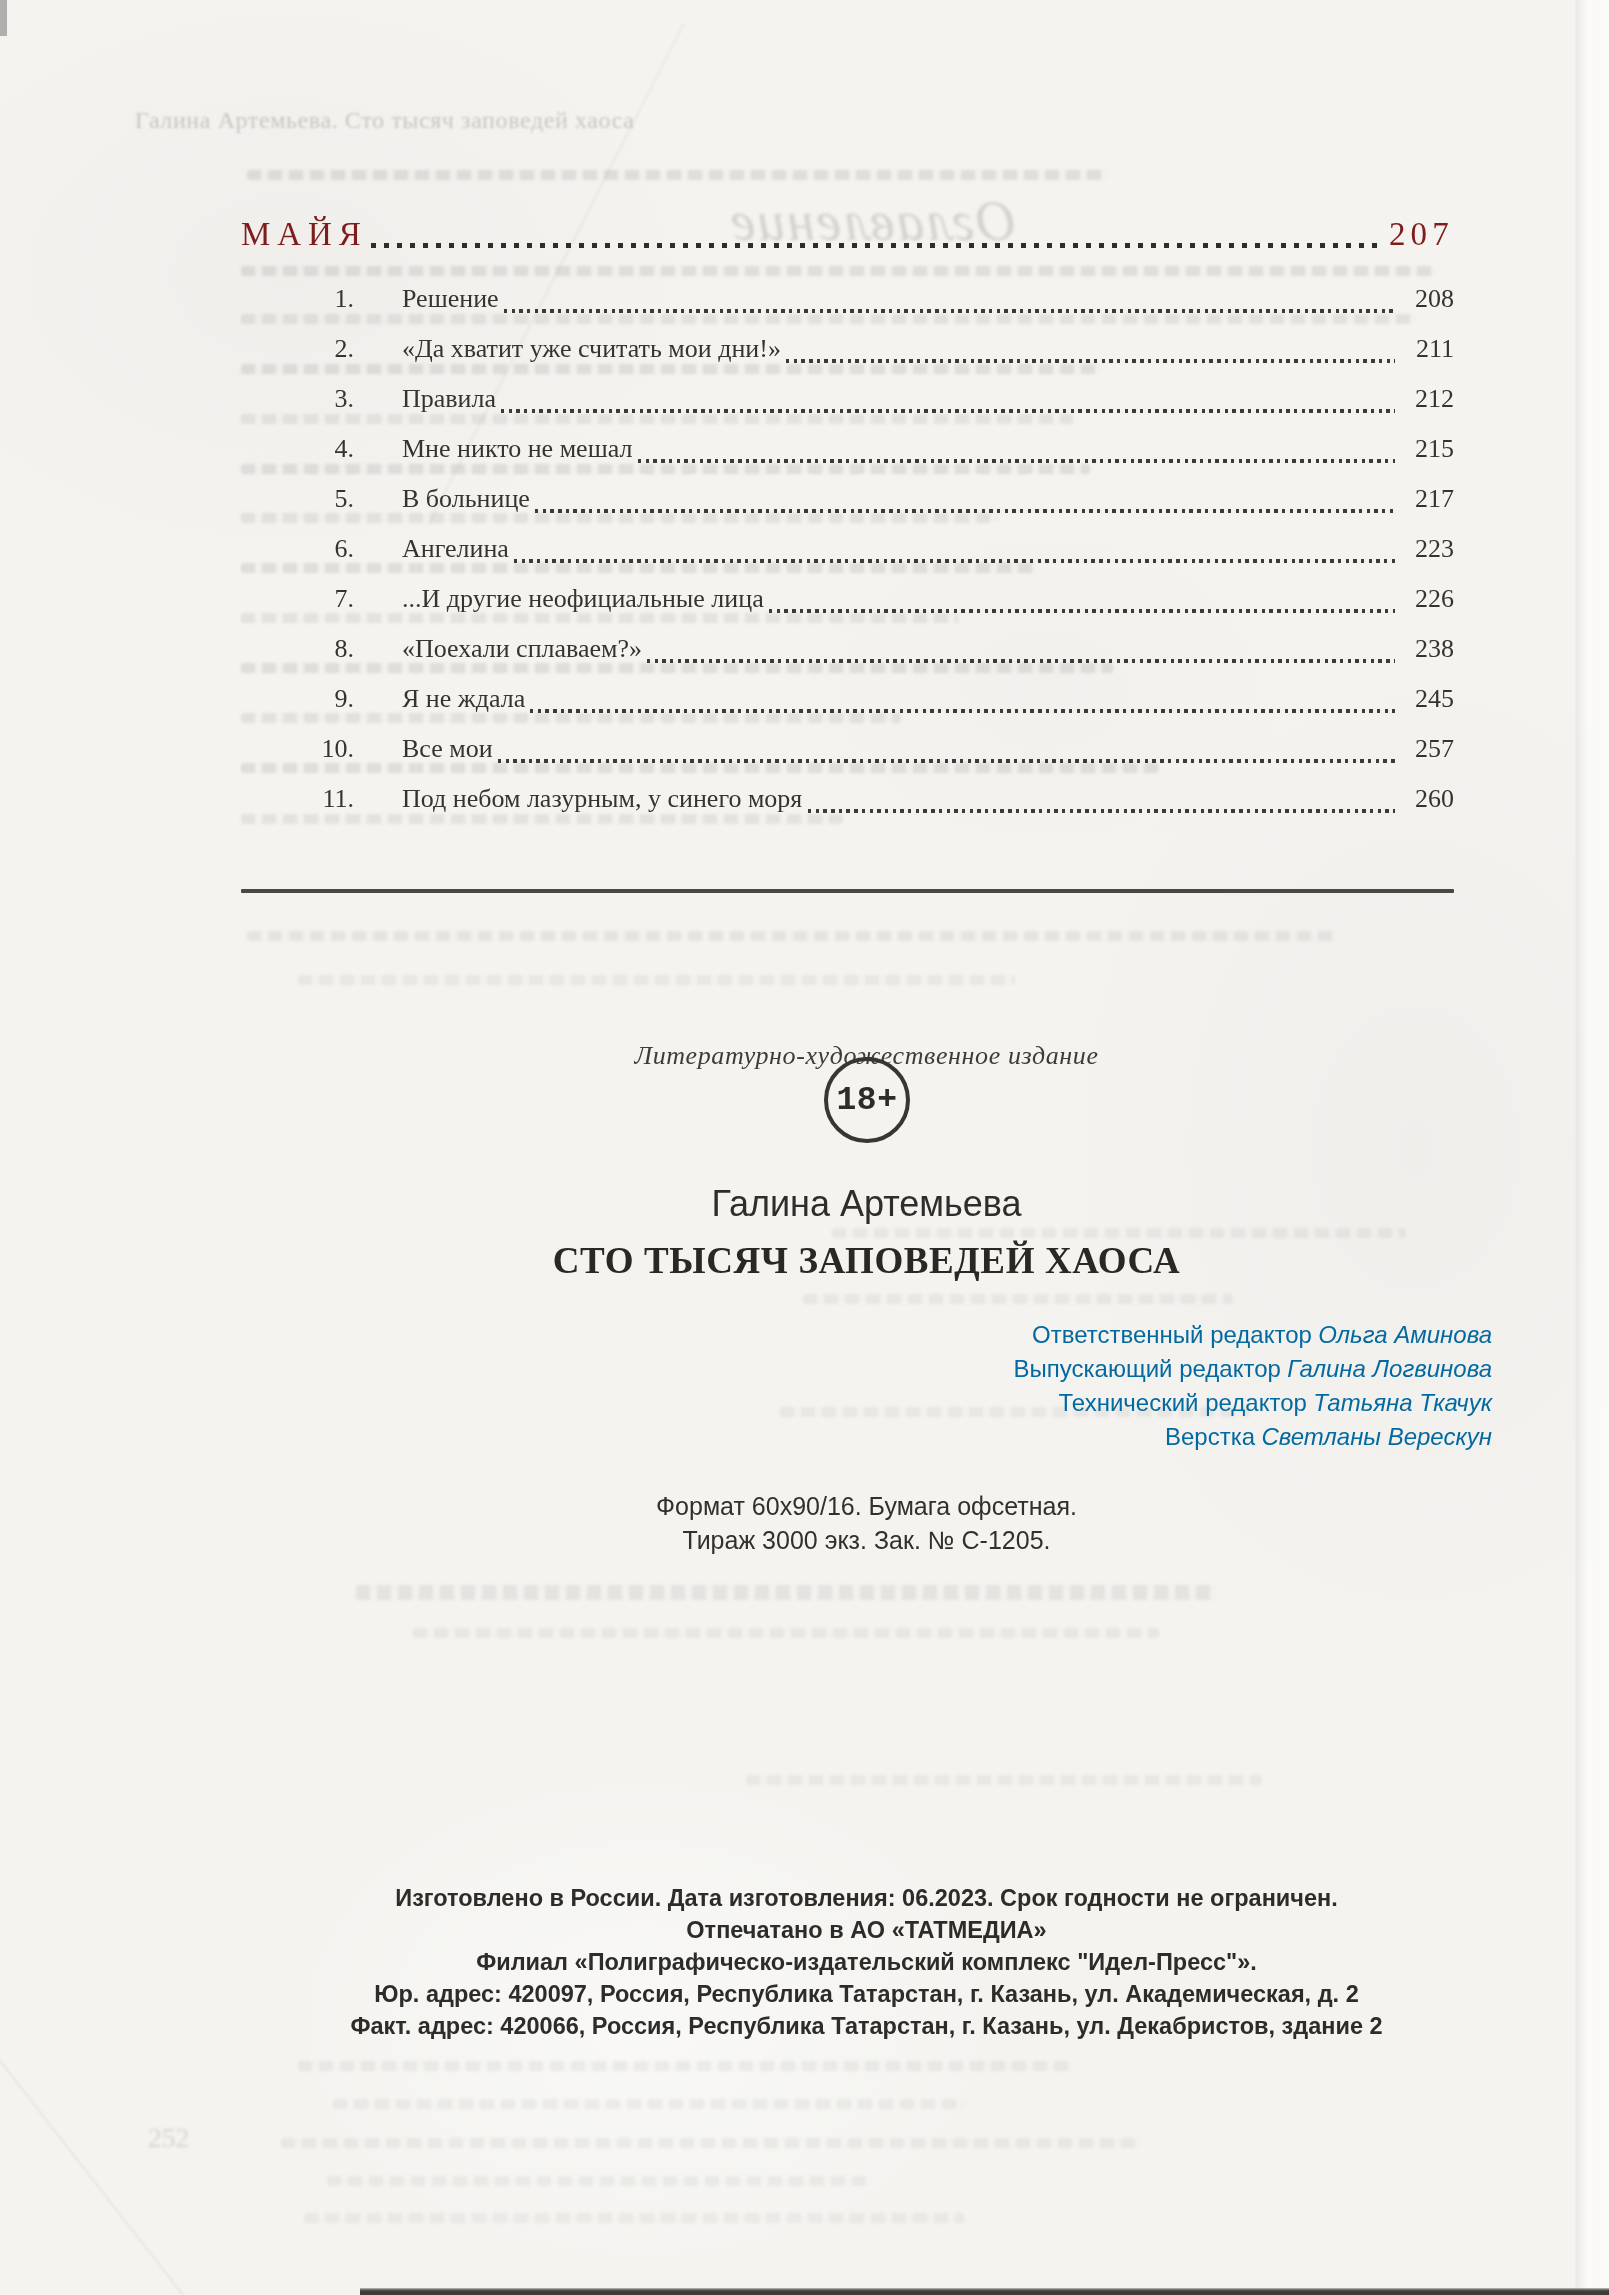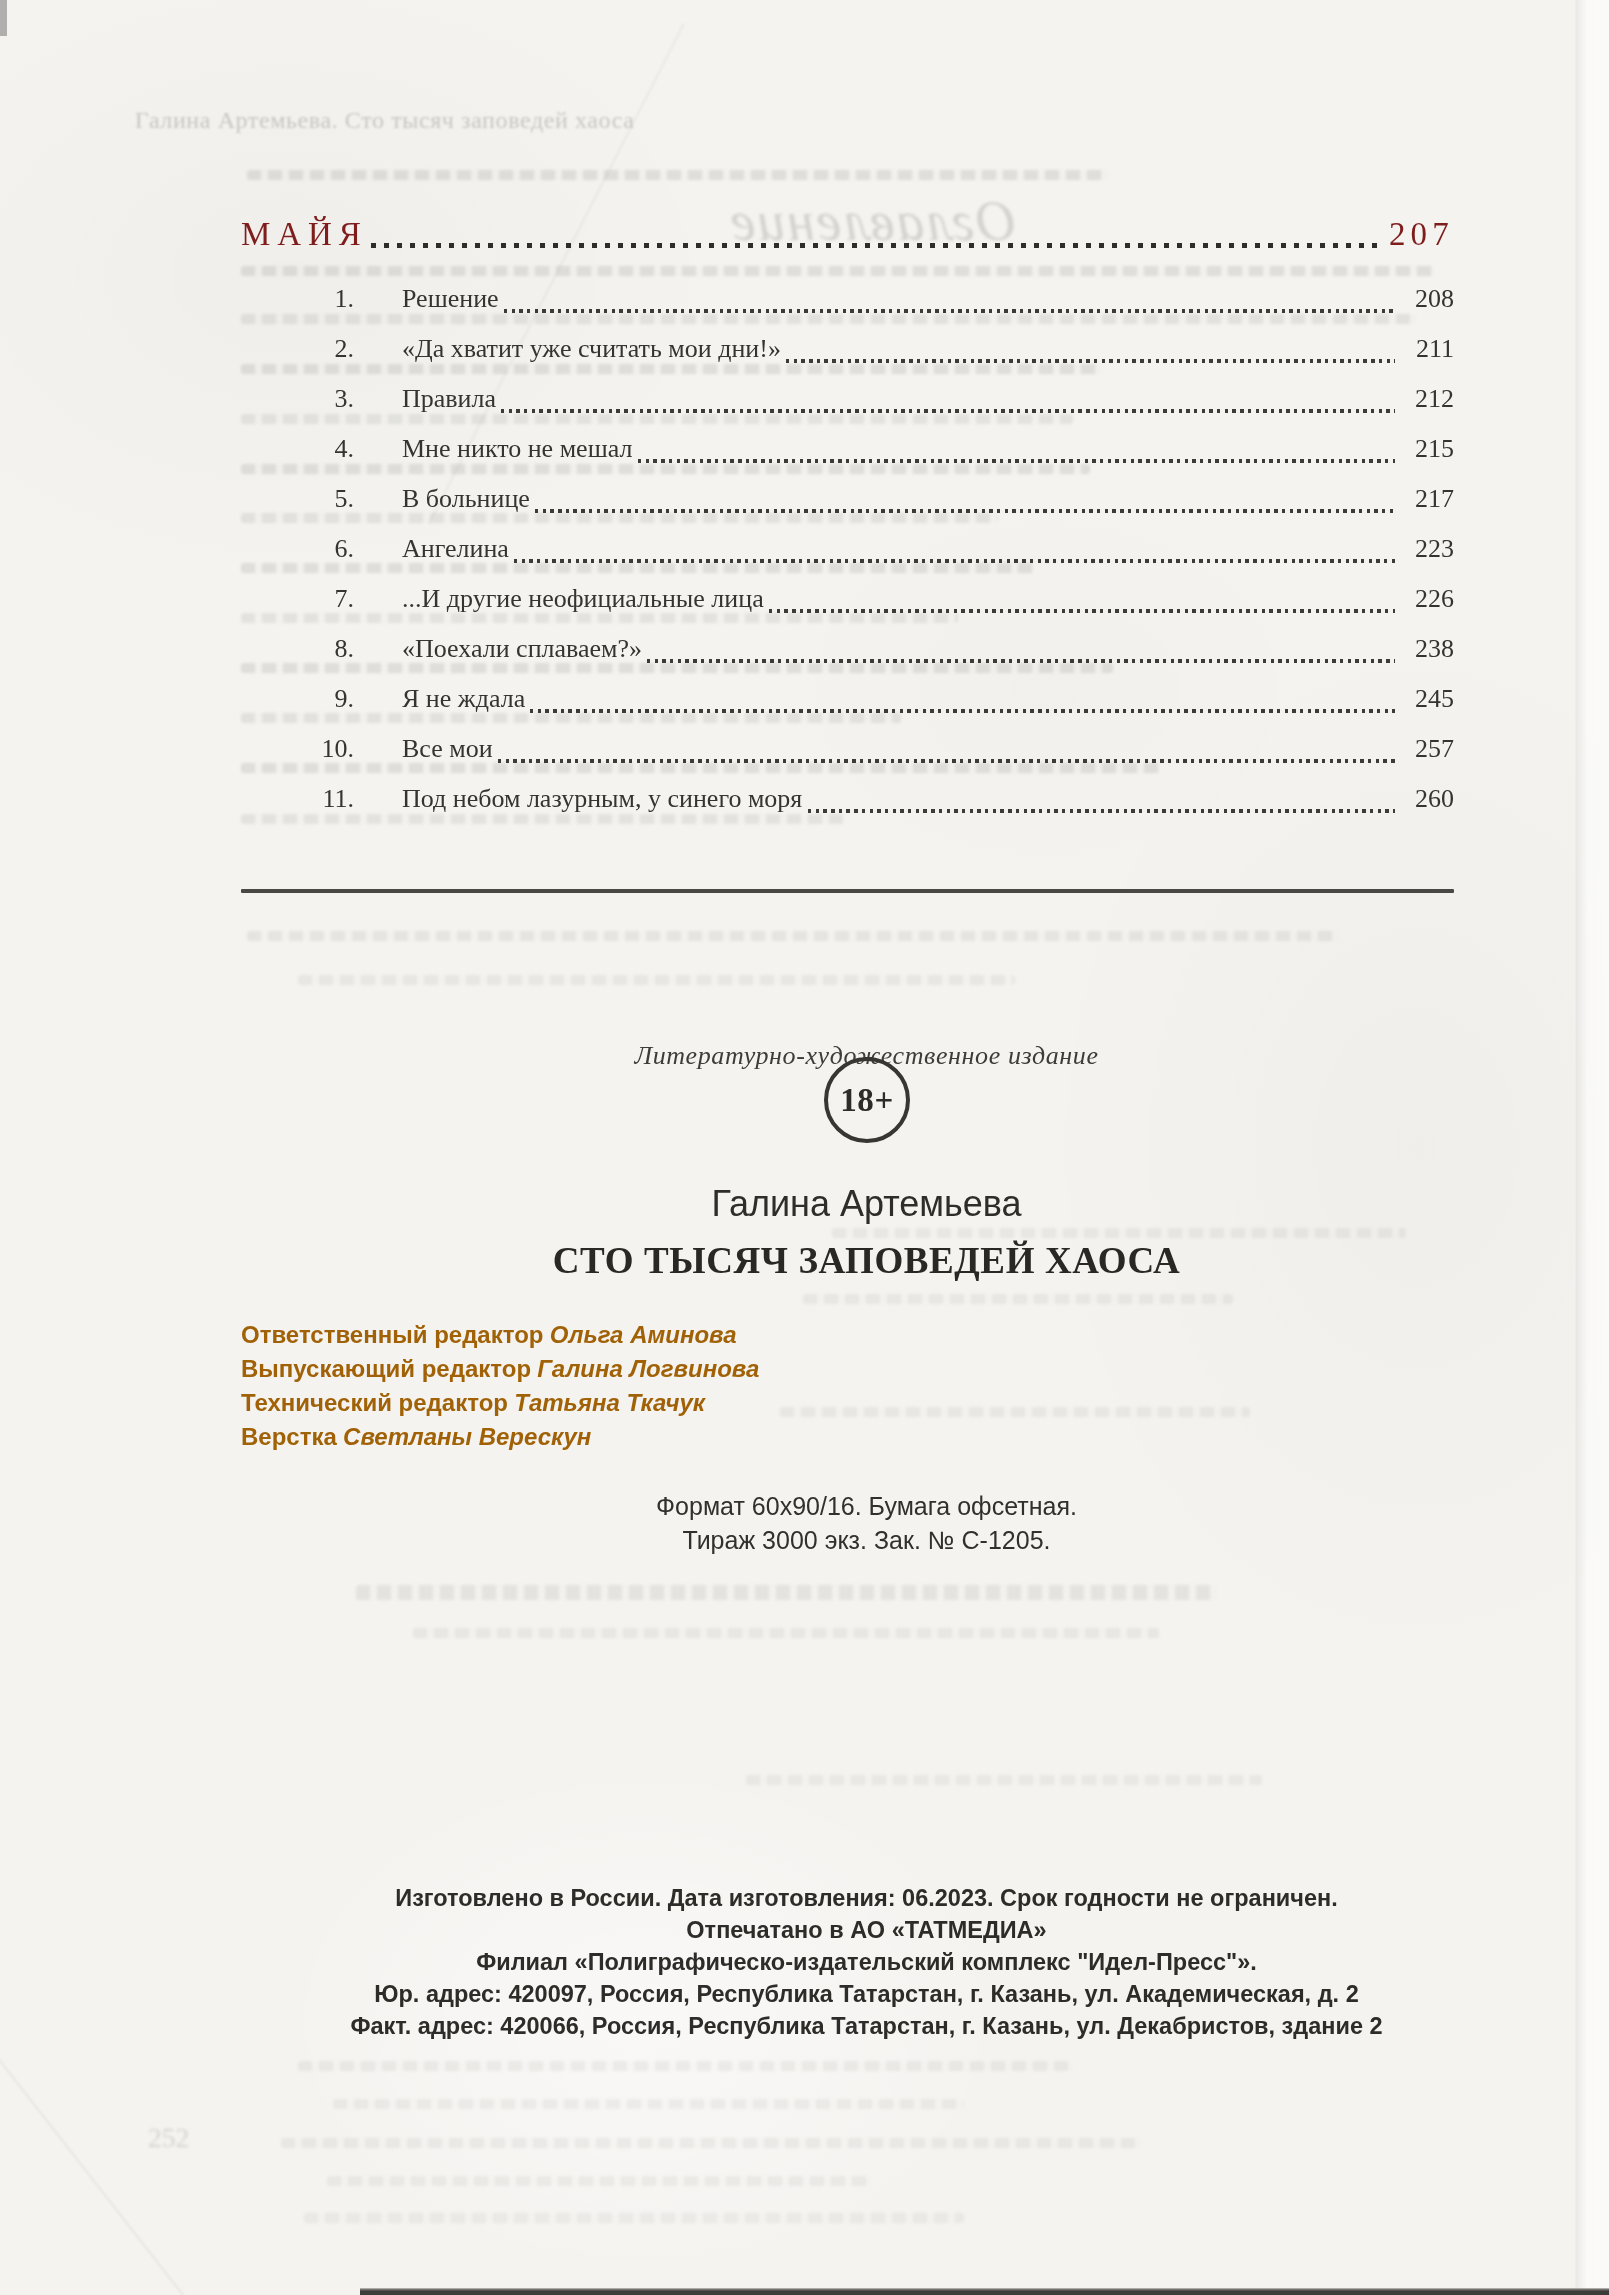--- a/index.html
+++ b/index.html
@@ -76,30 +76,30 @@
   .col { position:absolute; left:241px; width:1251px; text-align:center; }
   .edition-type {
     top:998px; font-style:italic; font-size:26px; color:#3e3c38; letter-spacing:0.6px;
     font-family:"Liberation Serif","DejaVu Serif",serif;
     margin-top:43px;
   }
   .age-badge {
     position:absolute; left:824px; top:1057px; width:86px; height:86px;
     box-sizing:border-box; border:4px solid #383633; border-radius:50%;
     display:flex; align-items:center; justify-content:center;
-    font-family:Liberation Serif, serif;
+    font-family:Liberation Mono, monospace;
     font-weight:bold; font-size:33px; color:#2e2c29; letter-spacing:0.6px;
   }
   .author { top:1183px; font-size:36px; color:#2f2d2a; font-family:"Liberation Sans","DejaVu Sans",sans-serif; }
   .book-title {
     top:1239px; font-size:37px; font-weight:bold; letter-spacing:0.6px; color:#2a2825;
     font-family:"Liberation Serif","DejaVu Serif",serif;
   }
-  .credits { position:absolute; left:241px; top:1318px; width:1251px; text-align:left;
-    font-family:"Liberation Sans","DejaVu Sans",sans-serif; font-size:24px; color:#a16207;font-weight:bold; }
+  .credits { position:absolute; left:241px; top:1318px; width:1251px; text-align:right;
+    font-family:"Liberation Sans","DejaVu Sans",sans-serif; font-size:24px; color:#0369a1; }
   .credit-line { height:34px; line-height:34px; }
   .credit-name { font-style:italic; margin-left:6.3px; }
   .format-block { position:absolute; left:241px; top:1489px; width:1251px; text-align:center;
     font-family:"Liberation Sans","DejaVu Sans",sans-serif; font-size:25px; color:#32302c; }
   .format-block div { height:34px; line-height:34px; }
   .publisher-block { position:absolute; left:241px; top:1725px; width:1251px; text-align:center;
     font-family:"Liberation Sans","DejaVu Sans",sans-serif; font-size:25px; font-weight:600; color:#2e2c29; }
   .publisher-block div { height:33px; line-height:33px; }
   .printing-block { position:absolute; left:241px; top:1882px; width:1365px; margin-left:-57px; text-align:center;
     font-family:"Liberation Sans","DejaVu Sans",sans-serif; font-size:23.5px; font-weight:600; color:#2e2c29; }

